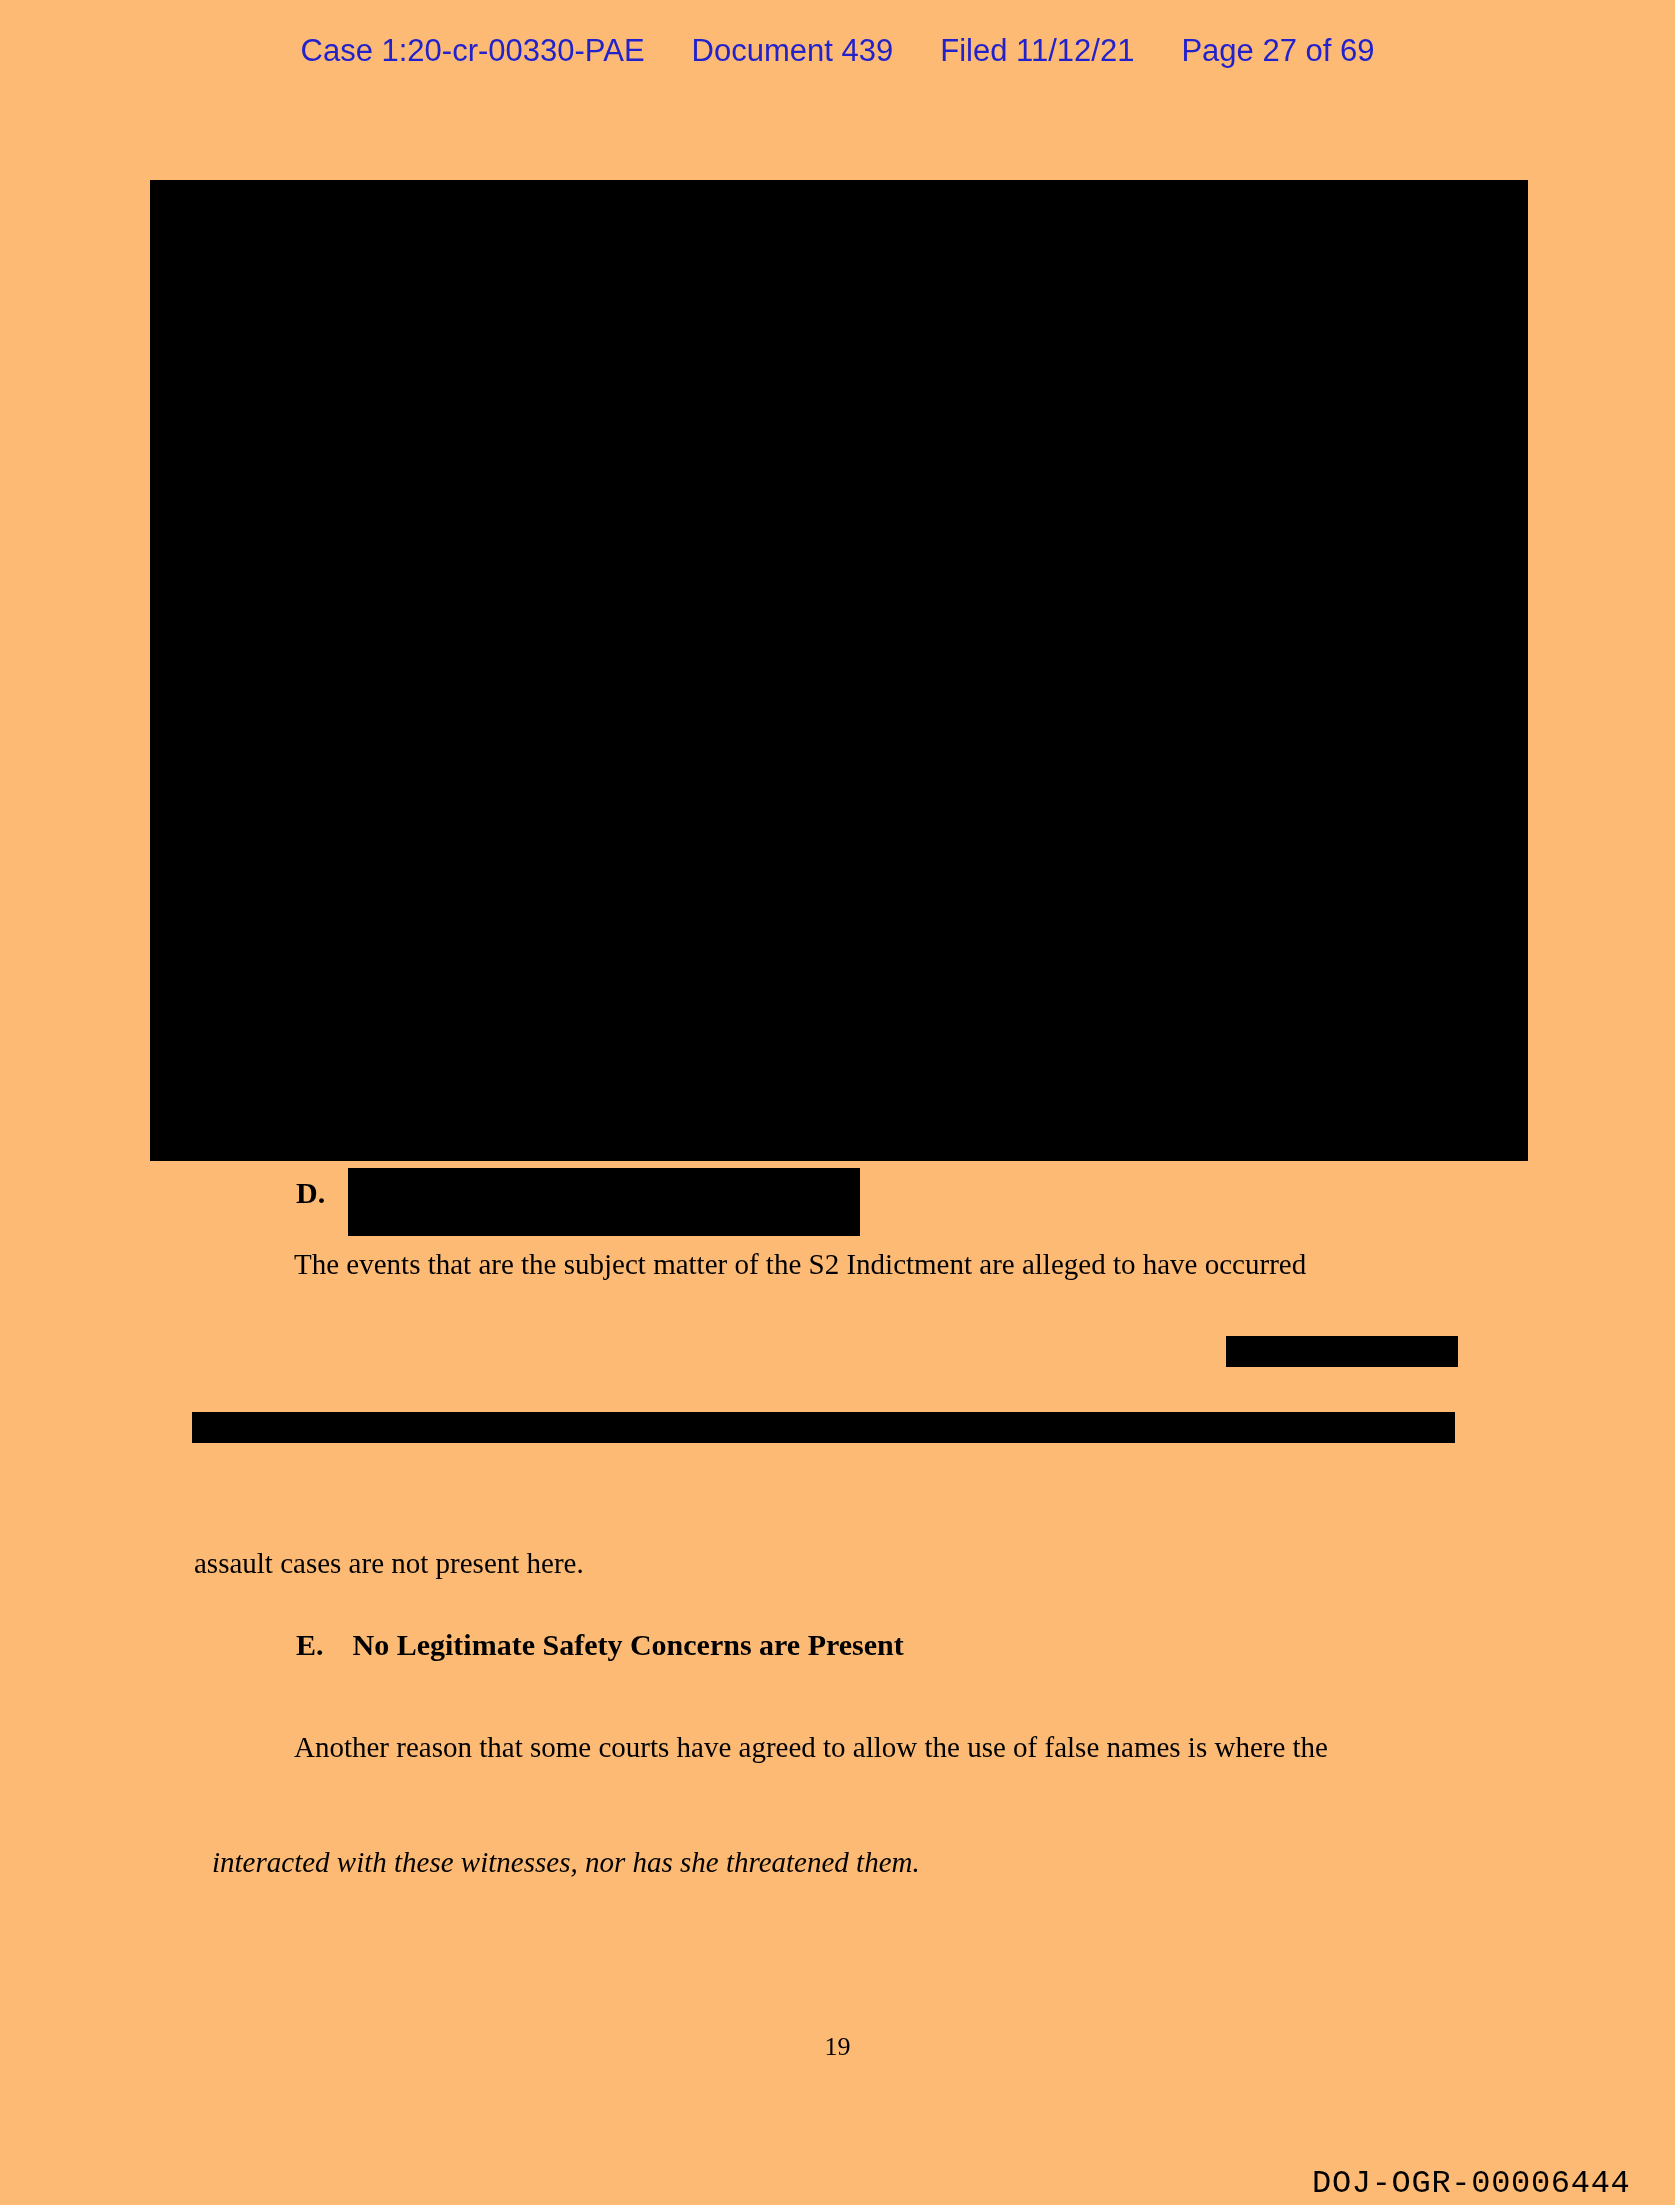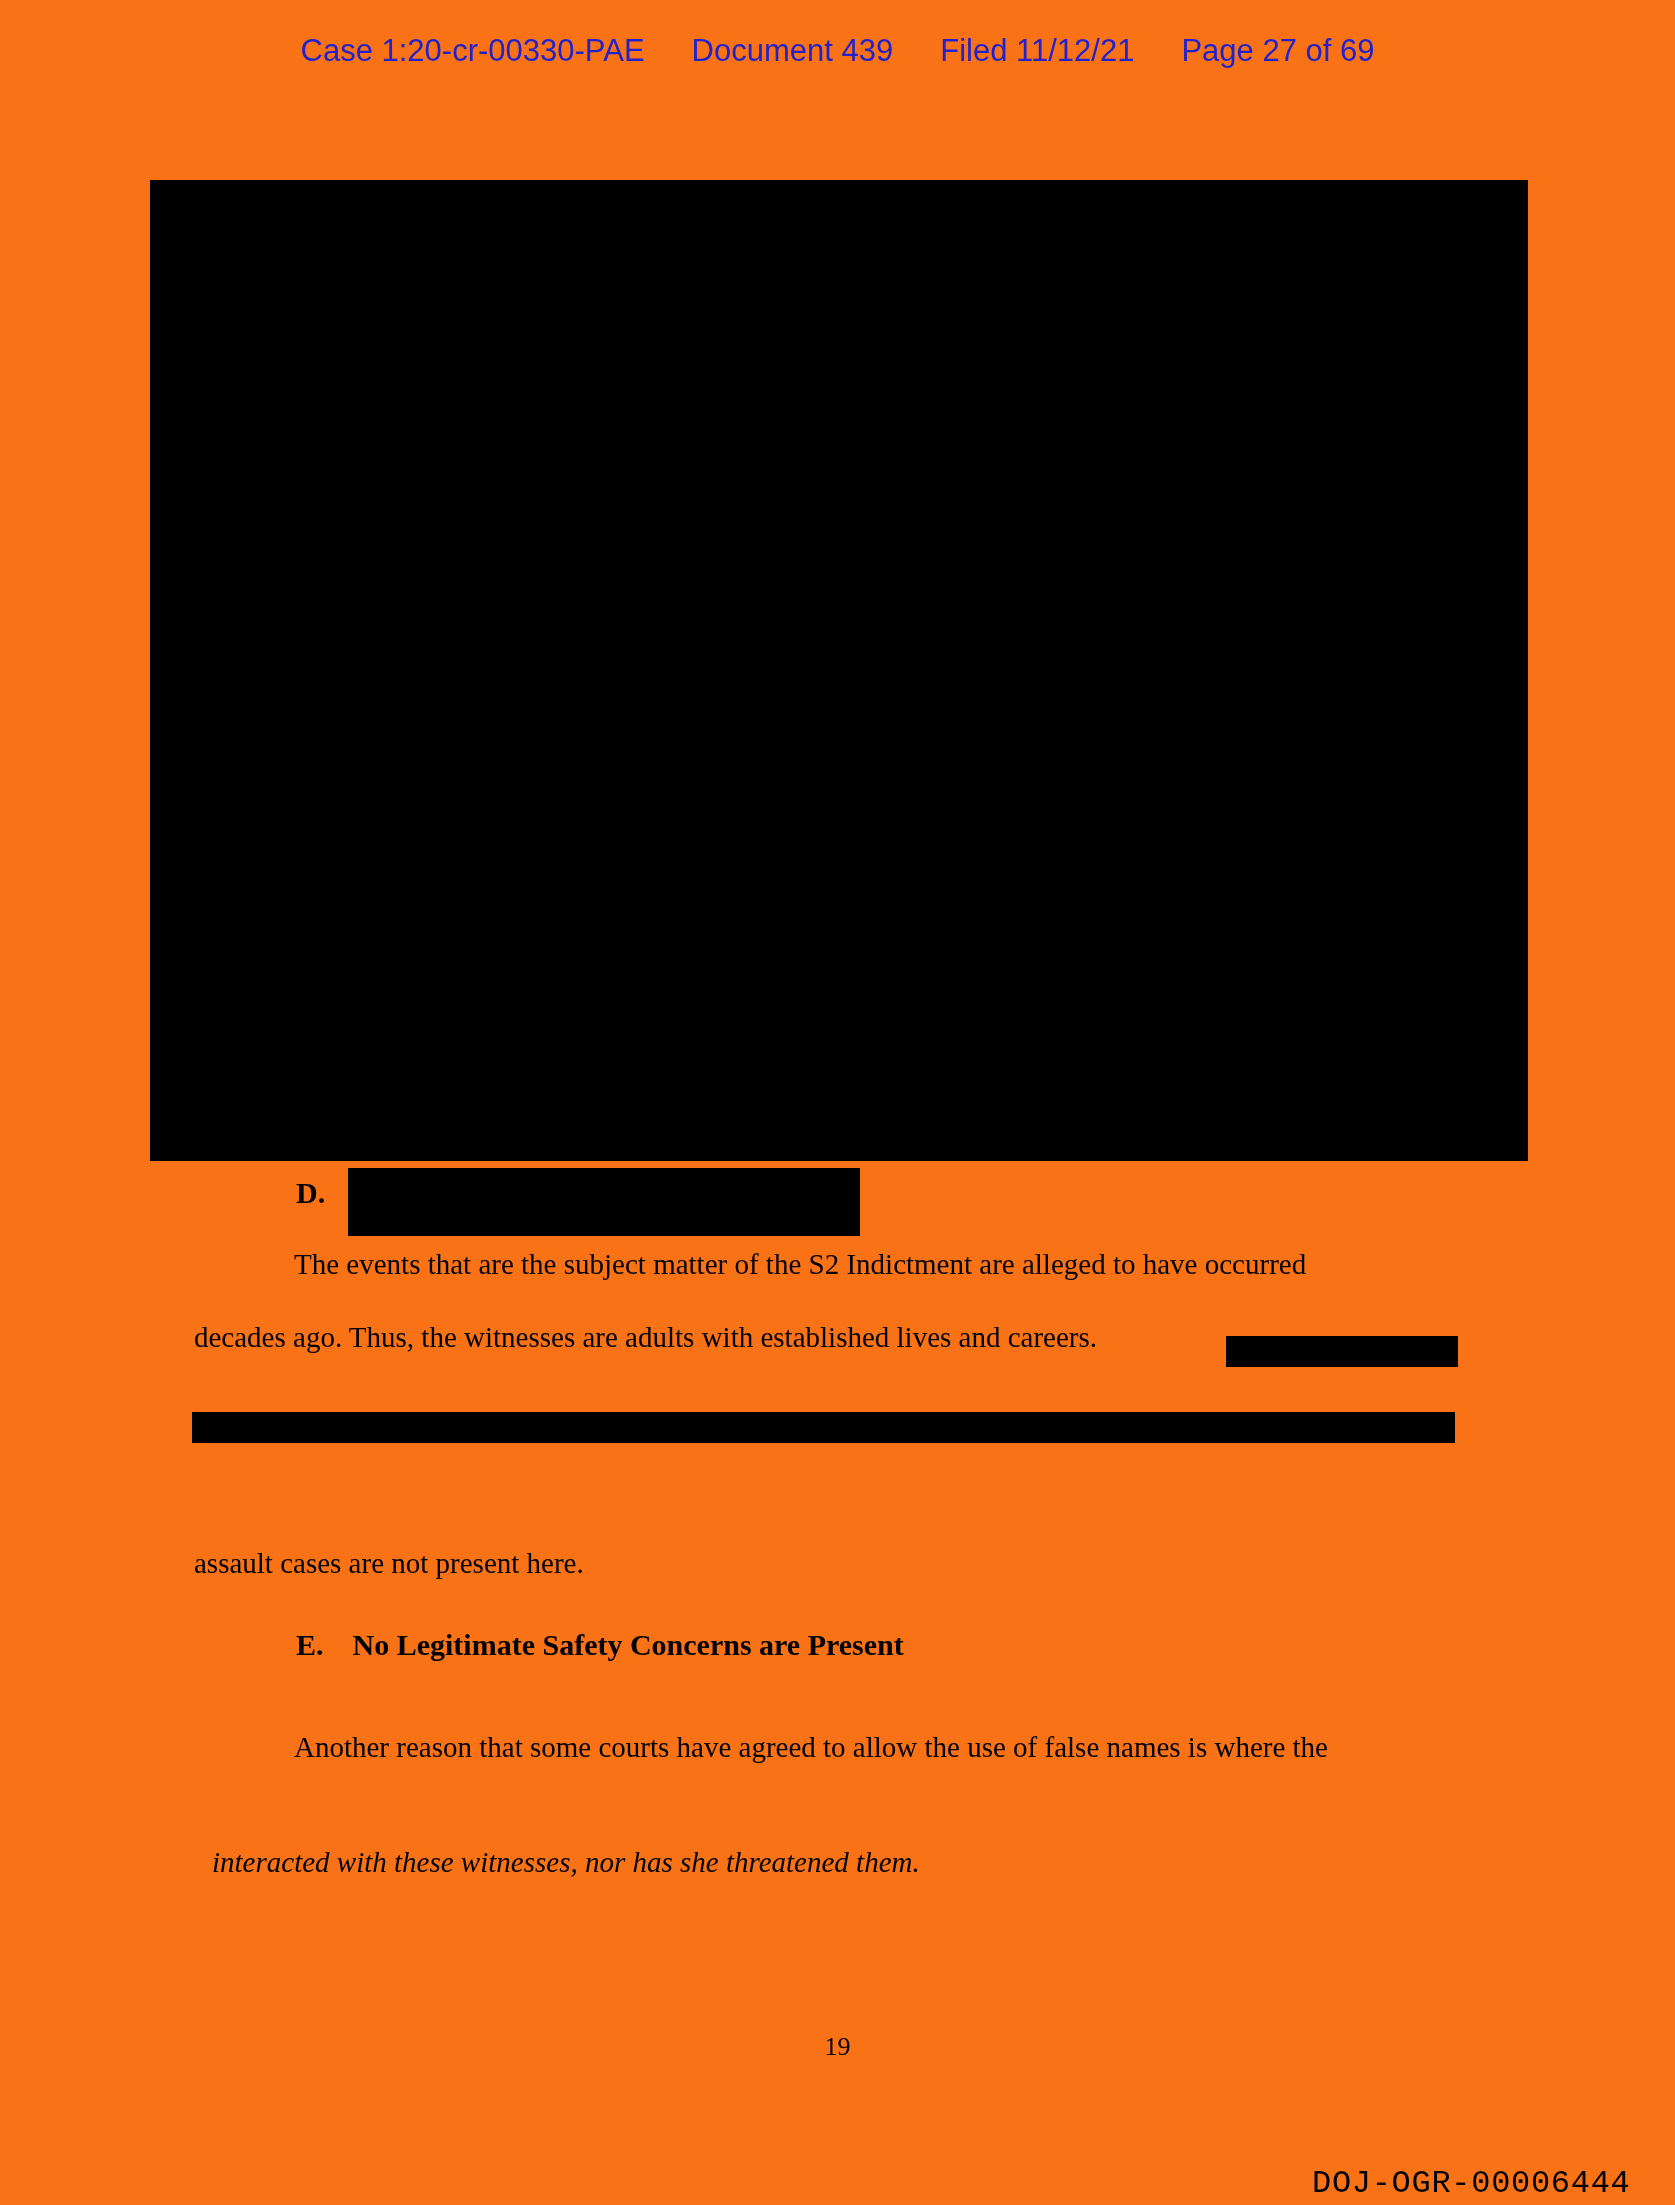--- a/index.html
+++ b/index.html
@@ -1,20 +1,20 @@
 <!DOCTYPE html>
 <html style="font-size:10.5px"><head>
 <meta charset="utf-8">
 <style>
   html,body{margin:0;padding:0;background:#ffffff;}
   .page{
     position:relative;
     width:1675px;
     height:2205px;
-    background:#f97316;
+    background:#fdba74;
     font-family:"Liberation Serif", serif;
     color:#000000;
     overflow:hidden;
   }
   .court-header{
     position:absolute;
     top:33px;
     left:0;
     width:100%;
     display:flex;
@@ -74,21 +74,20 @@
     <span>Filed 11/12/21</span>
     <span>Page 27 of 69</span>
   </div>
 
   <div class="redaction" style="left:150px; top:180px; width:1378px; height:981px;"></div>
 
   <div class="line bold" style="left:296px; top:1176px; font-size:30px;">D.</div>
   <div class="redaction" style="left:348px; top:1168px; width:512px; height:68px;"></div>
 
   <div class="line" style="left:294px; top:1247px;text-align:center;">The events that are the subject matter of the S2 Indictment are alleged to have occurred</div>
-  <div class="line" style="left:194px; top:1320px;">decades ago. Thus, the witnesses are adults with established lives and careers.</div>
   <div class="redaction" style="left:1226px; top:1336px; width:232px; height:31px;"></div>
   <div class="redaction" style="left:192px; top:1412px; width:1263px; height:31px;"></div>
   <div class="line" style="left:194px; top:1546px;">assault cases are not present here.</div>
 
   <div class="heading-row" style="left:296px; top:1627px;">
     <span>E.</span>
     <span>No Legitimate Safety Concerns are Present</span>
   </div>
 
   <div class="line" style="left:294px; top:1697px;margin-top:33px;">Another reason that some courts have agreed to allow the use of false names is where the</div>

